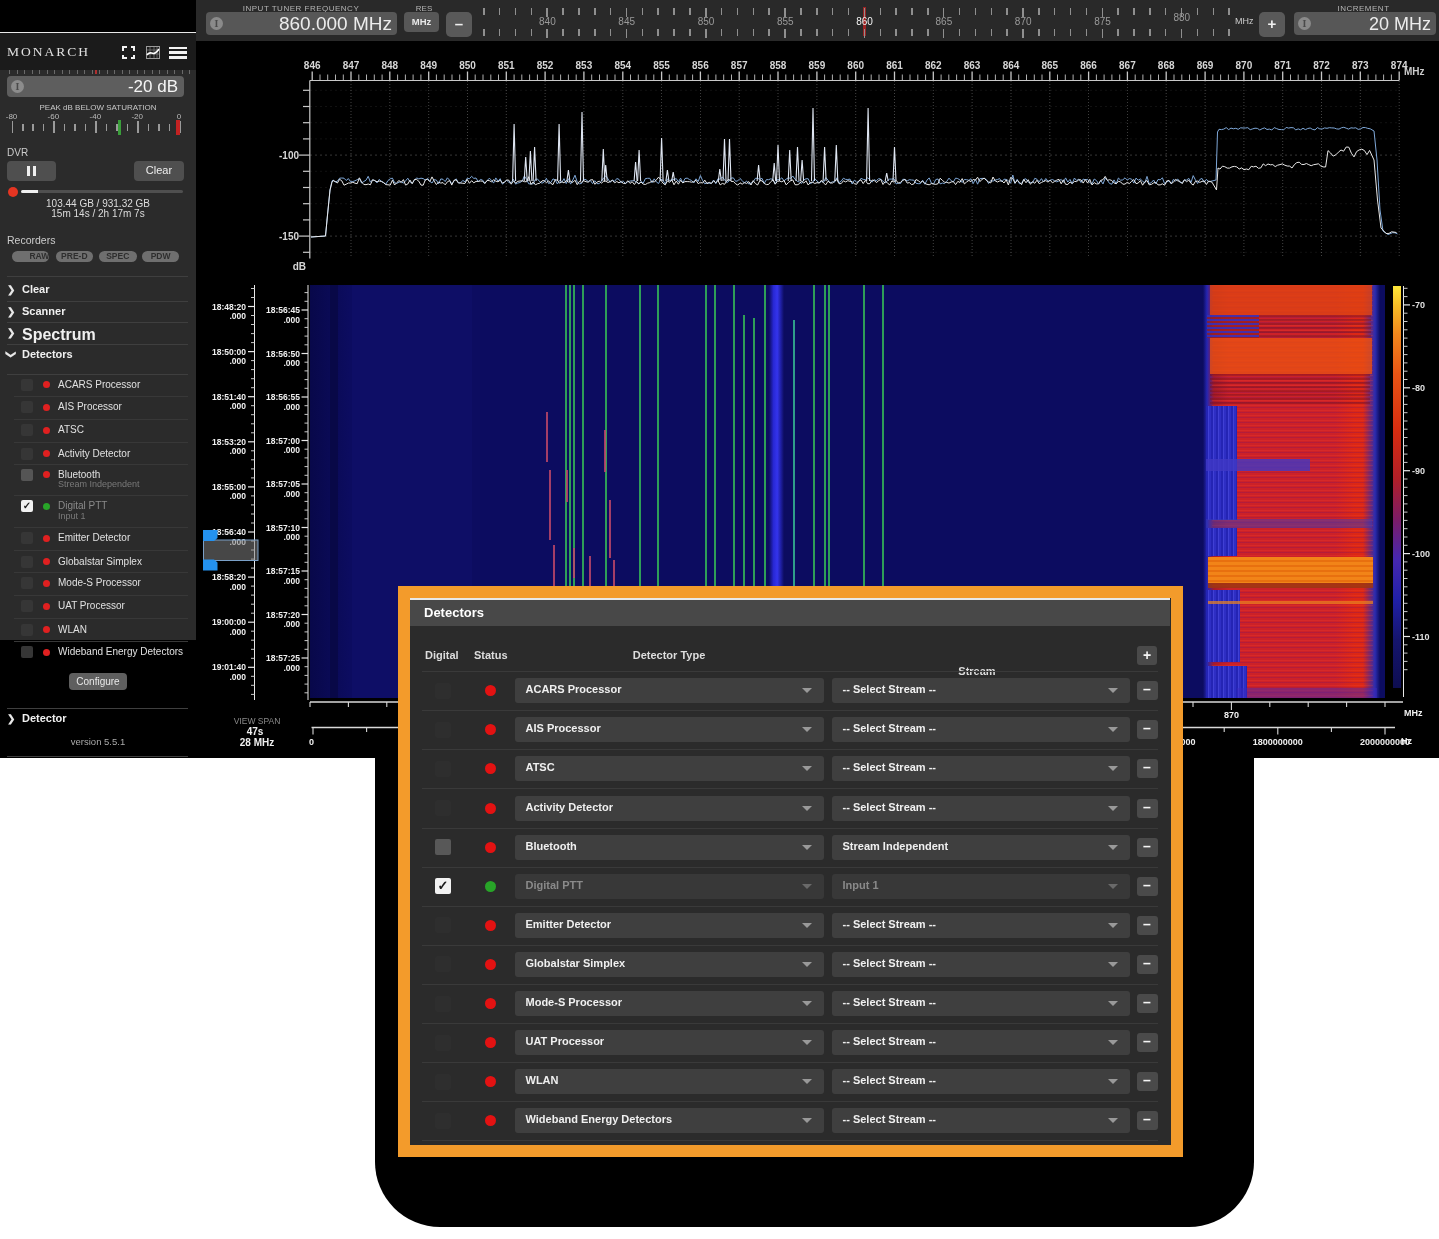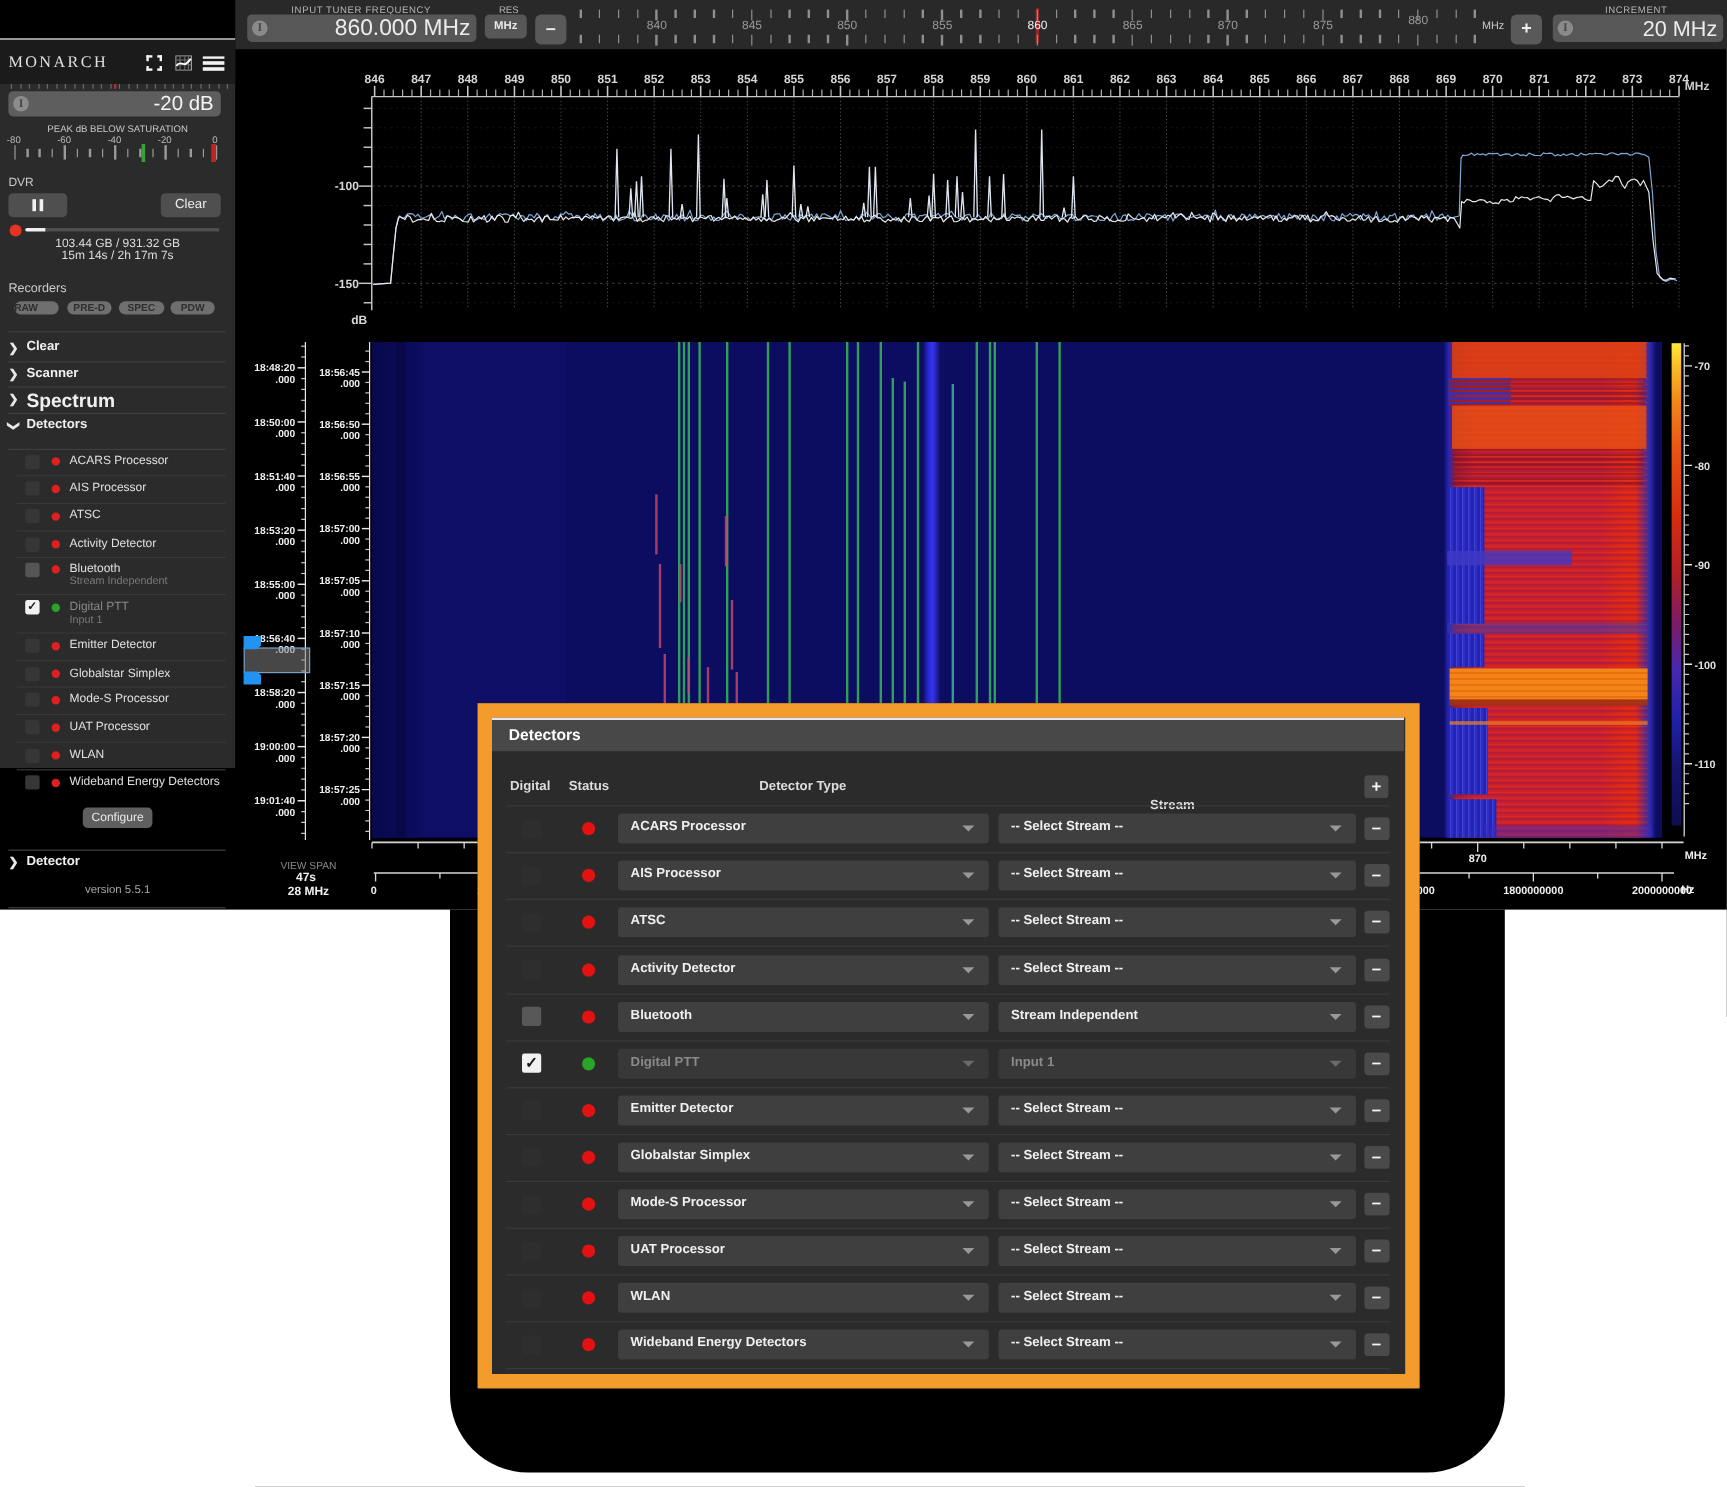--- a/index.html
+++ b/index.html
@@ -776,21 +776,21 @@
         <div style="position:absolute;left:20px;top:5px;width:3px;height:9.5px;background:#f0f0f0;"></div>
         <div style="position:absolute;left:26px;top:5px;width:3px;height:9.5px;background:#f0f0f0;"></div>
       </div>
       <div style="position:absolute;left:134px;top:129px;width:50px;height:19.5px;background:#4f4f4f;border-radius:4px;color:#eeeeee;font-size:11px;text-align:center;line-height:19.5px;">Clear</div>
       <div style="position:absolute;left:7.5px;top:154.5px;width:10.6px;height:10.6px;background:#e53522;border-radius:50%;"></div>
       <div style="position:absolute;left:20.8px;top:157.8px;width:17.4px;height:3.6px;background:#f0f0f0;border-radius:2px 0 0 2px;"></div>
       <div style="position:absolute;left:38.2px;top:157.8px;width:145.3px;height:3.6px;background:#4f4f4f;border-radius:0 2px 2px 0;"></div>
       <div style="position:absolute;left:0px;top:165.5px;width:196px;font-size:10px;color:#dddddd;text-align:center;">103.44 GB / 931.32 GB</div>
       <div style="position:absolute;left:0px;top:176px;width:196px;font-size:10px;color:#dddddd;text-align:center;">15m 14s / 2h 17m 7s</div>
       <div style="position:absolute;left:7px;top:201.5px;font-size:10.5px;color:#cccccc;">Recorders</div>
-      <div style="position:absolute;left:11.8px;top:218.5px;width:37.5px;height:11px;background:#6f6f6f;border-radius:6px;color:#2e2e2e;font-size:8.5px;font-weight:bold;text-align:left;line-height:11px;">RAW</div>
+      <div style="position:absolute;left:11.8px;top:218.5px;width:37.5px;height:11px;background:#6f6f6f;border-radius:6px;color:#2e2e2e;font-size:8.5px;font-weight:bold;text-align:right;line-height:11px;">RAW</div>
       <div style="position:absolute;left:55.6px;top:218.5px;width:37.5px;height:11px;background:#6f6f6f;border-radius:6px;color:#2e2e2e;font-size:8.5px;font-weight:bold;text-align:center;line-height:11px;">PRE-D</div>
       <div style="position:absolute;left:98.7px;top:218.5px;width:38.2px;height:11px;background:#6f6f6f;border-radius:6px;color:#2e2e2e;font-size:8.5px;font-weight:bold;text-align:center;line-height:11px;">SPEC</div>
       <div style="position:absolute;left:141.8px;top:218.5px;width:37.5px;height:11px;background:#6f6f6f;border-radius:6px;color:#2e2e2e;font-size:8.5px;font-weight:bold;text-align:center;line-height:11px;">PDW</div>
       <div style="position:absolute;left:7px;top:244px;width:181px;height:1px;background:#3f3f3f;"></div>
       <div style="position:absolute;left:7px;top:252px;font-size:10px;color:#e8e8e8;font-weight:bold;">❯</div>
       <div style="position:absolute;left:22px;top:251px;font-size:11px;font-weight:bold;color:#f0f0f0;">Clear</div>
       <div style="position:absolute;left:7px;top:268.5px;width:181px;height:1px;background:#3f3f3f;"></div>
       <div style="position:absolute;left:7px;top:273.5px;font-size:10px;color:#e8e8e8;font-weight:bold;">❯</div>
       <div style="position:absolute;left:22px;top:272.5px;font-size:11px;font-weight:bold;color:#f0f0f0;">Scanner</div>
       <div style="position:absolute;left:7px;top:290px;width:181px;height:1px;background:#3f3f3f;"></div>

